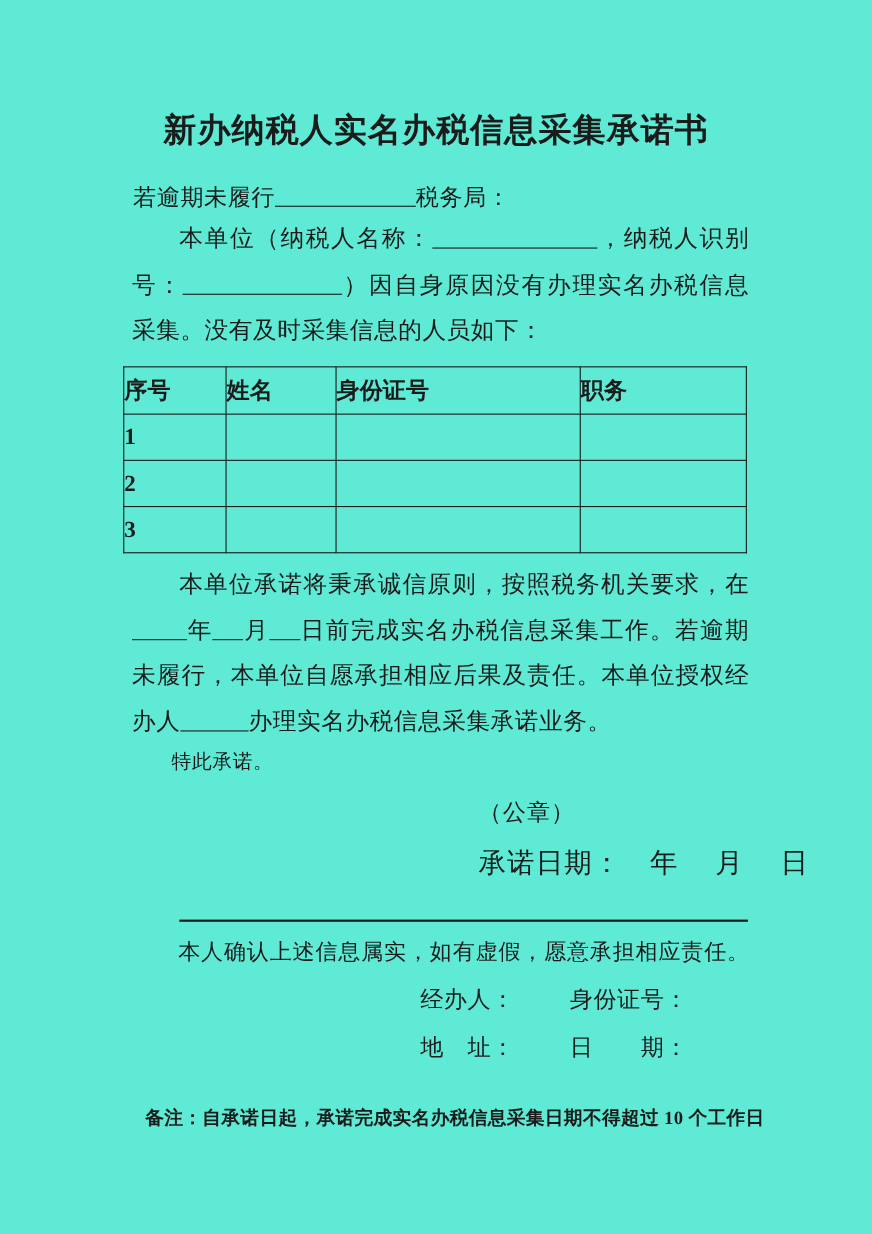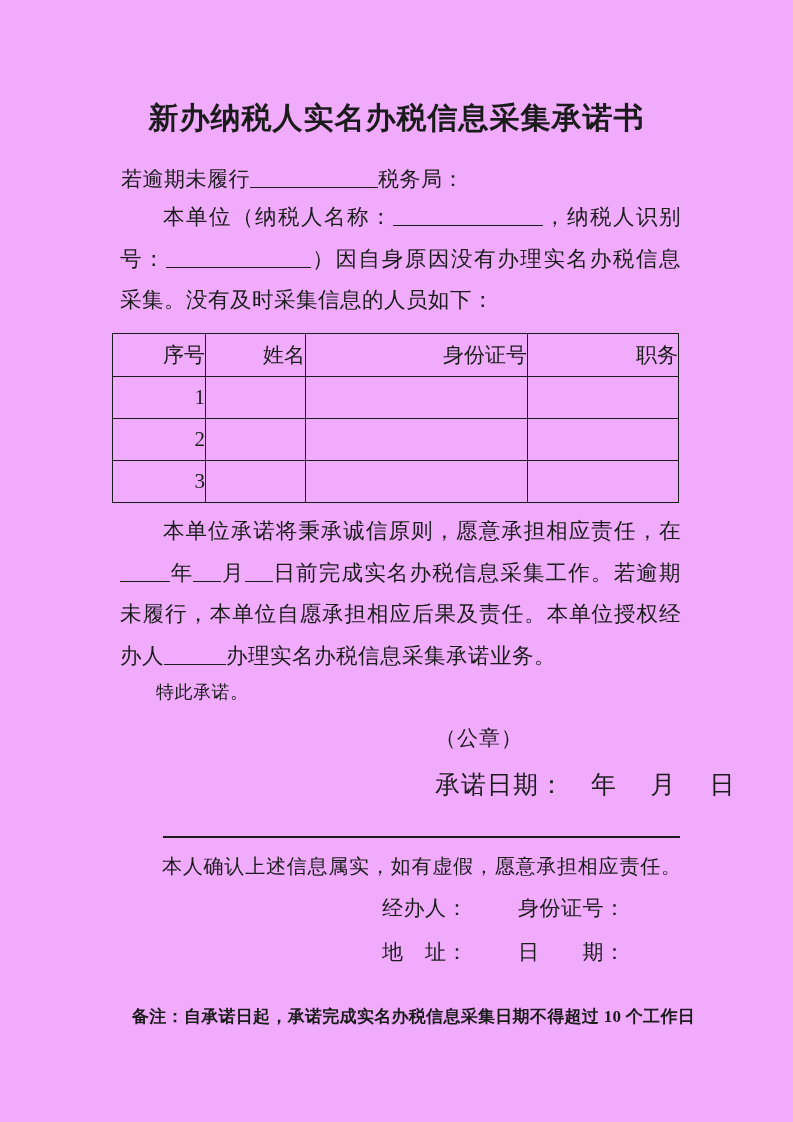--- a/index.html
+++ b/index.html
@@ -1,21 +1,21 @@
 <!DOCTYPE html>
 <html><head>
 <meta charset="utf-8">
 <style>
   * { box-sizing: border-box; }
   html, body { margin: 0; padding: 0; background: #ffffff; }
   .page {
     position: relative;
     width: 793px;
     height: 1122px;
-    background: #f0abfc;
+    background: #5eead4;
     color: #1b1b1b;
     font-family: "Liberation Serif", "DejaVu Serif", serif;
     overflow: hidden;
     padding-left: 31px;
   }
   .title {
     position: absolute;
     top: 98px; left: 0;
     width: 100%;
     margin: 0;
@@ -59,23 +59,23 @@
   .p2 { top: 511px; }
   .person-table {
     position: absolute;
     top: 333px; left: 112px;
     border-collapse: collapse;
     table-layout: fixed;
     font-size: 21px;
   }
   .person-table th, .person-table td {
     border: 1.7px solid #1b1b1b;
-    text-align: right;
+    text-align: left;
     vertical-align: middle;
-    font-weight: normal;
+    font-weight: bold;
     padding: 0;
   }
   .person-table th { height: 43px; }
   .person-table td { height: 42px; }
   .col-no    { width: 93px; }
   .col-name  { width: 100px; }
   .col-id    { width: 222px; }
   .col-title { width: 151px; }
   .promise {
     position: absolute;
@@ -184,21 +184,21 @@
       </tr>
       <tr>
         <td>3</td>
         <td></td>
         <td></td>
         <td></td>
       </tr>
     </tbody>
   </table>
 
-  <p class="para p2"><span>本单位承诺将秉承诚信原则，愿意承担相应责任，在</span><span class="blank w-year"></span><span>年</span><span class="blank w-month"></span><span>月</span><span class="blank w-day"></span><span>日前完成实名办税信息采集工作。若逾期未履行，本单位自愿承担相应后果及责任。本单位授权经办人</span><span class="blank w-agent"></span><span>办理实名办税信息采集承诺业务。</span></p>
+  <p class="para p2"><span>本单位承诺将秉承诚信原则，按照税务机关要求，在</span><span class="blank w-year"></span><span>年</span><span class="blank w-month"></span><span>月</span><span class="blank w-day"></span><span>日前完成实名办税信息采集工作。若逾期未履行，本单位自愿承担相应后果及责任。本单位授权经办人</span><span class="blank w-agent"></span><span>办理实名办税信息采集承诺业务。</span></p>
 
   <p class="promise">特此承诺。</p>
 
   <div class="seal">（公章）</div>
 
   <div class="commit-date">承诺日期：　年　 月　 日</div>
 
   <div class="rule"></div>
 
   <p class="confirm">本人确认上述信息属实，如有虚假，愿意承担相应责任。</p>

